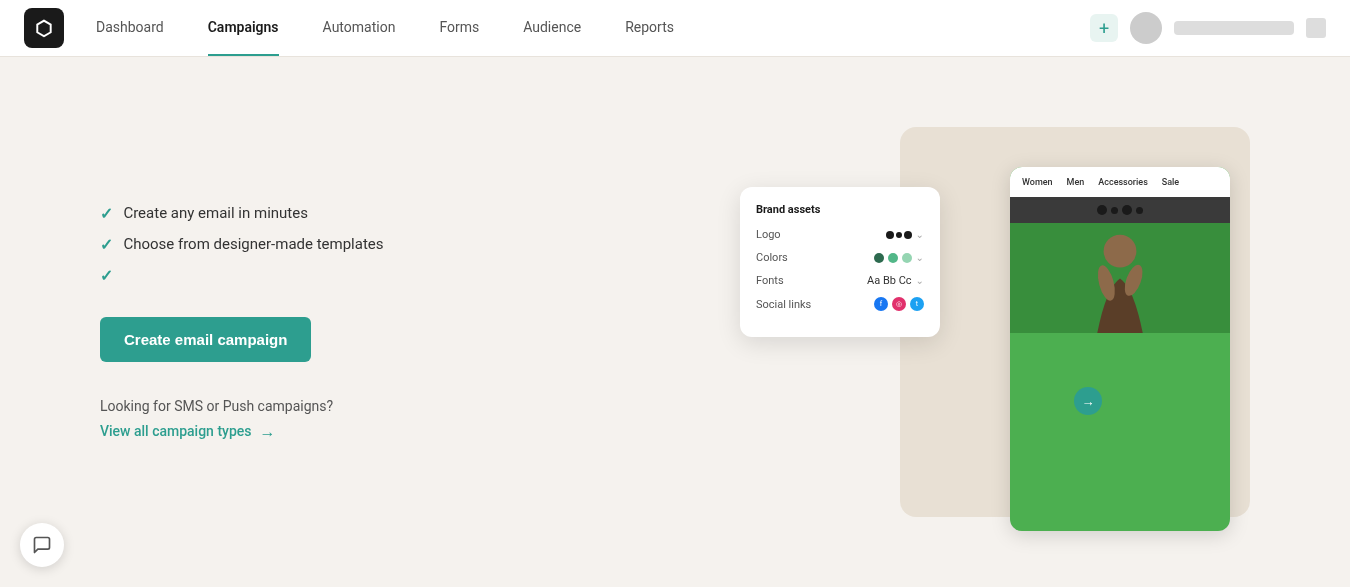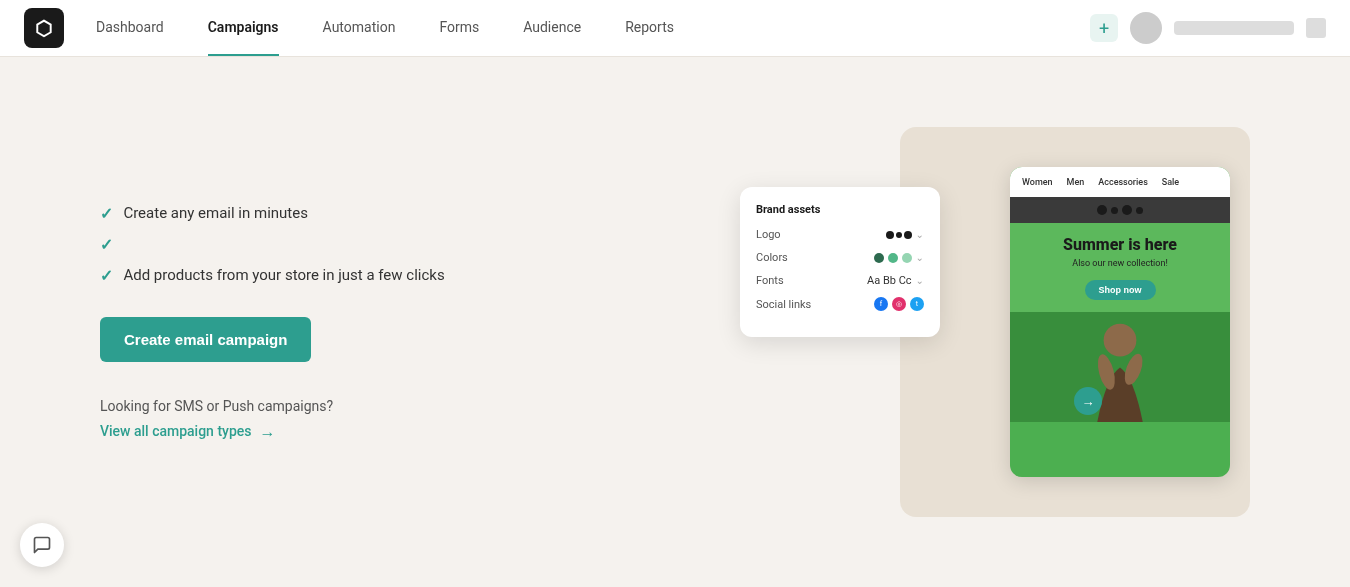--- a/index.html
+++ b/index.html
@@ -183,21 +183,21 @@
       background: #e8e0d4;
       border-radius: 16px;
     }
 
     
     .email-card {
       position: absolute;
       right: 20px;
       top: 60px;
       width: 220px;
-      height: 310px;
+      height: 364px;
       background: #4caf50;
       border-radius: 12px;
       overflow: hidden;
       box-shadow: 0 4px 20px rgba(0,0,0,0.15);
     }
     .email-card-nav {
       background: #fff;
       padding: 10px 12px;
       display: flex;
       gap: 14px;
@@ -414,24 +414,24 @@
 
   <div class="left-content">
 
     <ul class="features-list">
       <li>
         <span class="check-icon">✓</span>
         <span>Create any email in minutes</span>
       </li>
       <li>
         <span class="check-icon">✓</span>
+        <span>Choose from designer-made templates</span>
       </li>
       <li>
         <span class="check-icon">✓</span>
-        <span>Add products from your store in just a few clicks</span>
       </li>
     </ul>
 
     <button class="cta-button">Create email campaign</button>
 
     <p class="sms-text">Looking for SMS or Push campaigns?</p>
     <a class="view-all-link">
       <span>View all campaign types</span>
       <span class="arrow-right">→</span>
     </a>
@@ -448,25 +448,20 @@
         <span>Accessories</span>
         <span>Sale</span>
       </div>
       <div class="email-card-logo">
         <div class="logo-dots">
           <div class="logo-dot"></div>
           <div class="logo-dot-sm"></div>
           <div class="logo-dot"></div>
           <div class="logo-dot-sm"></div>
         </div>
-      </div>
-      <div class="email-card-body">
-        <div class="email-card-headline">Summer is here</div>
-        <div class="email-card-sub">Also our new collection!</div>
-        <button class="shop-now-btn">Shop now</button>
       </div>
       <div class="email-card-img">
 
         <svg class="woman-shape" viewBox="0 0 90 110" xmlns="http://www.w3.org/2000/svg">
           <ellipse cx="45" cy="20" rx="18" ry="18" fill="#8d6a4a"></ellipse>
           <path d="M20 110 Q30 60 45 50 Q60 60 70 110 Z" fill="#5a3e28"></path>
           <ellipse cx="30" cy="55" rx="8" ry="20" fill="#8d6a4a" transform="rotate(-15 30 55)"></ellipse>
           <ellipse cx="60" cy="52" rx="8" ry="18" fill="#8d6a4a" transform="rotate(20 60 52)"></ellipse>
         </svg>
       </div>

